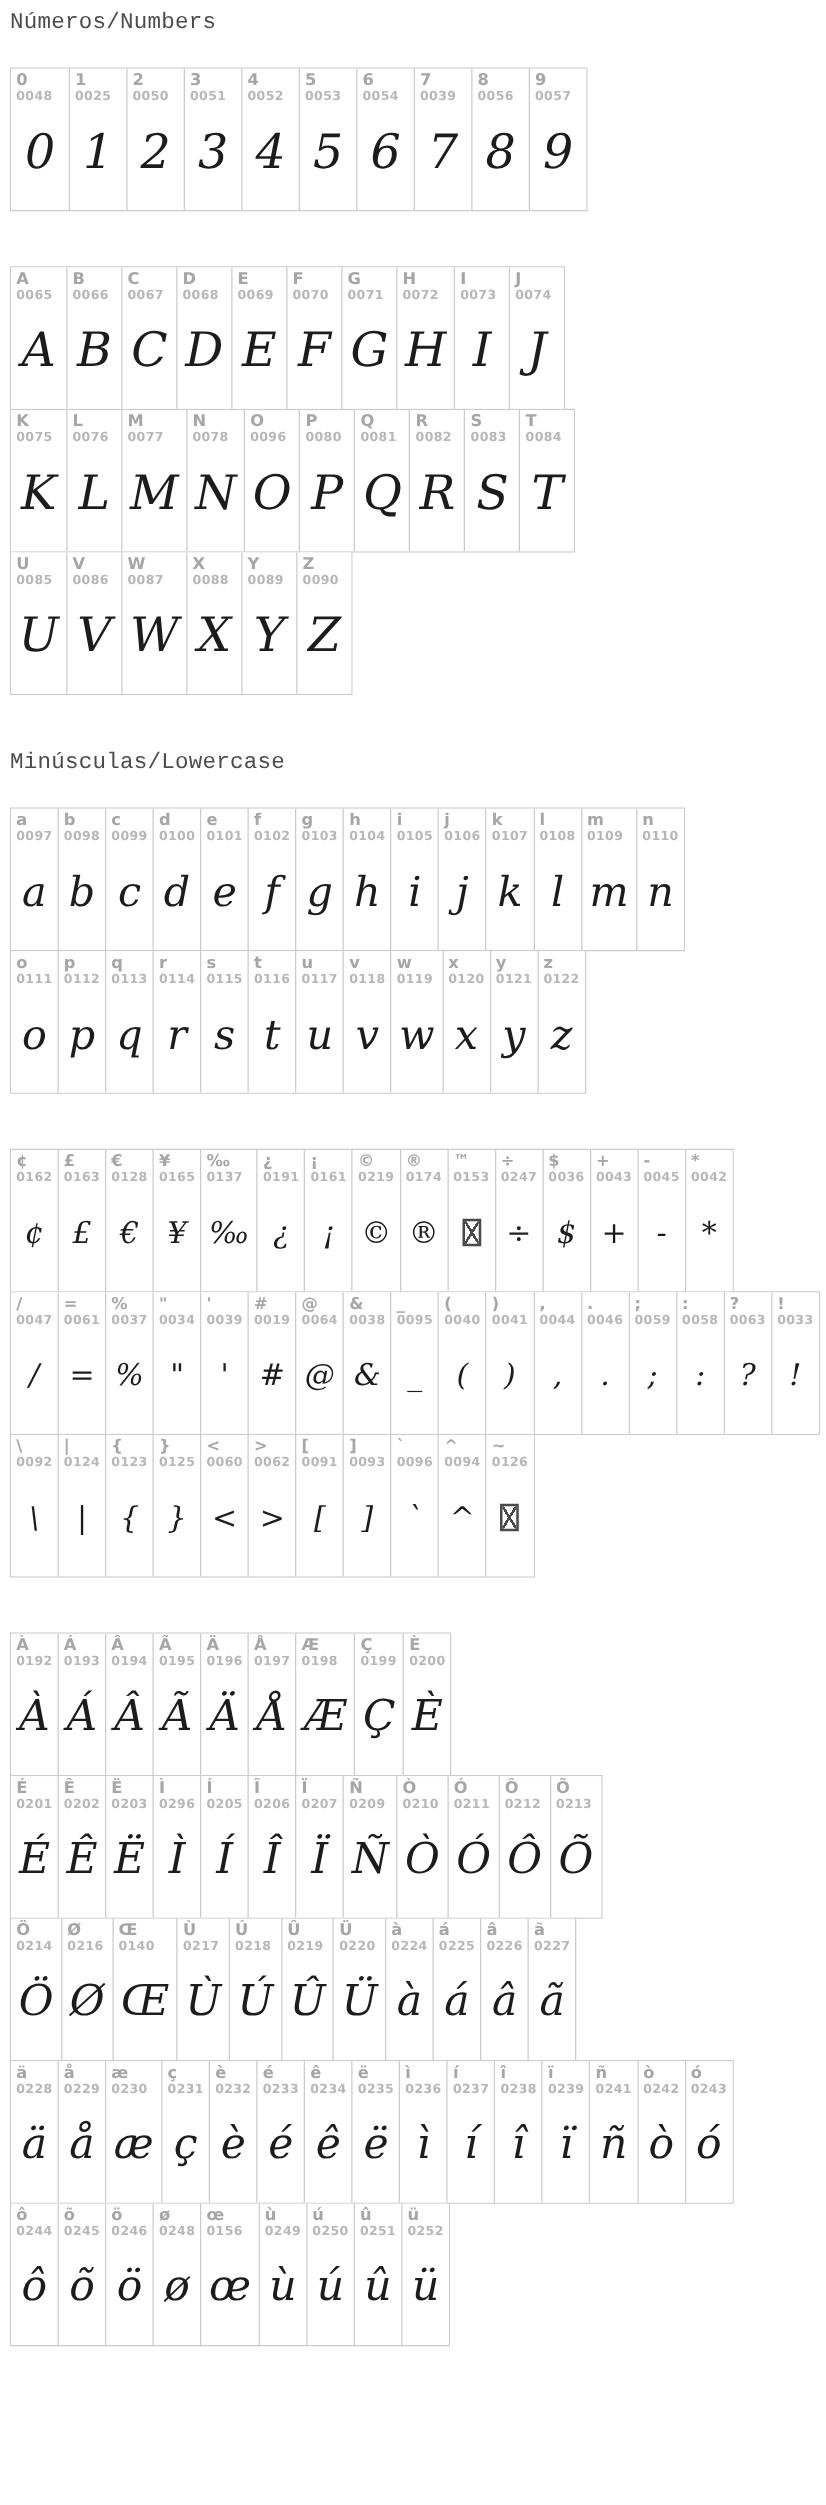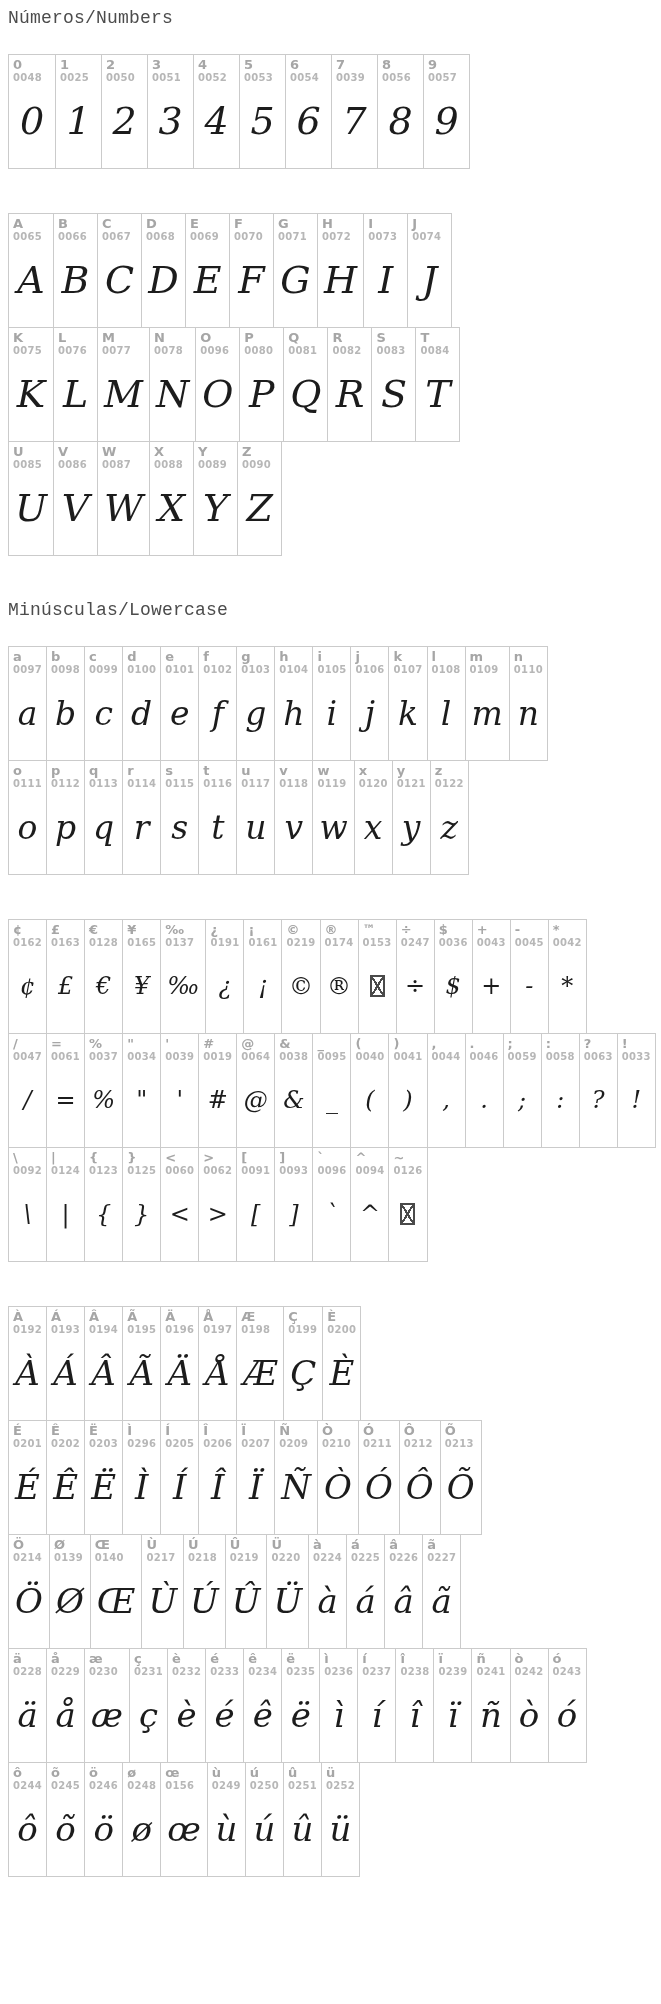--- a/index.html
+++ b/index.html
@@ -1365,21 +1365,21 @@
       <span class="cell-code">0214</span>
     </div>
     <div class="glyph-area">
       <span class="glyph">Ö</span>
     </div>
   </div>
 
   <div class="cell">
     <div class="cell-head">
       <span class="cell-label">Ø</span>
-      <span class="cell-code">0139</span>
+      <span class="cell-code">0216</span>
     </div>
     <div class="glyph-area">
       <span class="glyph">Ø</span>
     </div>
   </div>
 
   <div class="cell">
     <div class="cell-head">
       <span class="cell-label">Œ</span>
       <span class="cell-code">0140</span>

